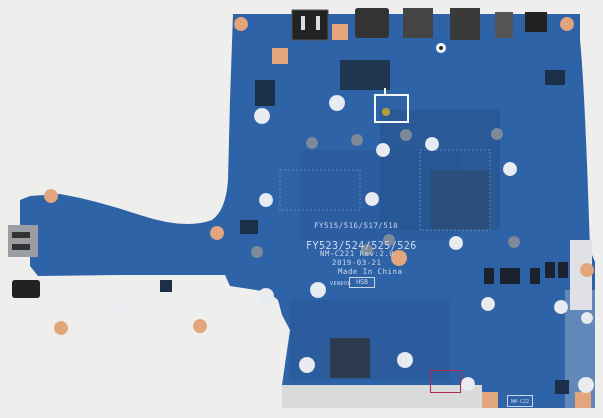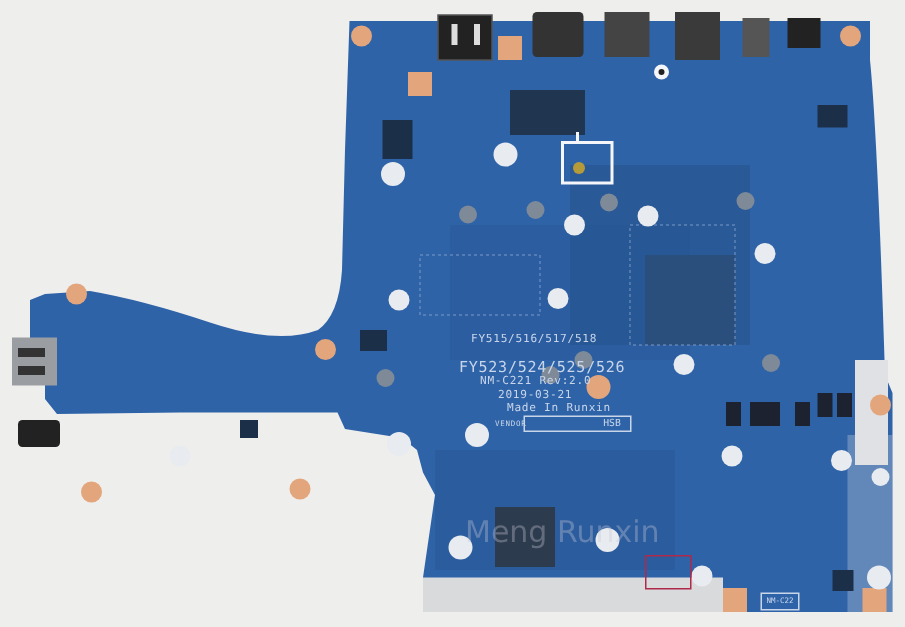--- a/index.html
+++ b/index.html
@@ -6,21 +6,21 @@
     body { width:603px; height:418px; background:#eeeeed; overflow:hidden; position:relative; font-family:"DejaVu Sans Mono", monospace; }
     #stage { position:absolute; left:0; top:0; width:603px; height:418px; }
     svg { display:block; }
     .silk { position:absolute; color:#c9d6ea; font-family:"DejaVu Sans Mono", monospace; letter-spacing:0.5px; white-space:nowrap; }
     .silk.s1 { left:314px; top:221px; font-size:7.4px; }
     .silk.s2 { left:306px; top:240px; font-size:10px; }
     .silk.s3 { left:320px; top:249px; font-size:7.4px; }
     .silk.s4 { left:332px; top:258px; font-size:7.4px; }
     .silk.s5 { left:338px; top:267px; font-size:7.4px; }
     .silk.s6 { left:330px; top:280px; font-size:5px; }
-    .vendor-box { position:absolute; left:349px; top:277px; width:24px; height:9px; border:1px solid #c9d6ea; color:#c9d6ea; font-size:6.5px; line-height:9px; text-align:center;padding-left:46px; }
+    .vendor-box { position:absolute; left:349px; top:277px; width:24px; height:9px; border:1px solid #c9d6ea; color:#c9d6ea; font-size:6.5px; line-height:9px; text-align:center; }
     .nm-label { position:absolute; left:507px; top:395px; width:24px; height:10px; border:1px solid #c9d6ea; color:#c9d6ea; font-size:5px; line-height:10px; text-align:center; }
     .watermark { position:absolute; left:310px; top:342px; font-family:"DejaVu Sans", sans-serif; font-size:20px; color:rgba(200,200,215,0.35); white-space:nowrap; }
     .highlight { position:absolute; left:430px; top:370px; width:31px; height:23px; border:1.5px solid #b0284a; box-sizing:border-box; }
   </style>
 </head>
 <body>
 
 <div id="stage">
   <svg width="603" height="418" viewBox="0 0 603 418">
 
@@ -125,19 +125,18 @@
     <path d="M375,95 L408,95 L408,122 L375,122 Z M385,95 L385,88" fill="none" stroke="#f4f6fa" stroke-width="2"></path>
     <circle cx="386" cy="112" r="4" fill="#b59a3a"></circle>
     <circle cx="441" cy="48" r="5" fill="#f4f6fa"></circle>
       <circle cx="441" cy="48" r="2" fill="#222"></circle>
   </svg>
 
   <span class="silk s1">FY515/516/517/518</span>
   <span class="silk s2">FY523/524/525/526</span>
   <span class="silk s3">NM-C221 Rev:2.0</span>
   <span class="silk s4">2019-03-21</span>
-  <span class="silk s5">Made In Runxin</span>
+  <span class="silk s5">Made In China</span>
   <span class="silk s6">VENDOR</span>
   <span class="vendor-box">HSB</span>
   <span class="nm-label">NM-C22</span>
-  <span class="watermark">Meng Runxin</span>
   <div class="highlight"></div>
 </div>
 
 </body></html>

